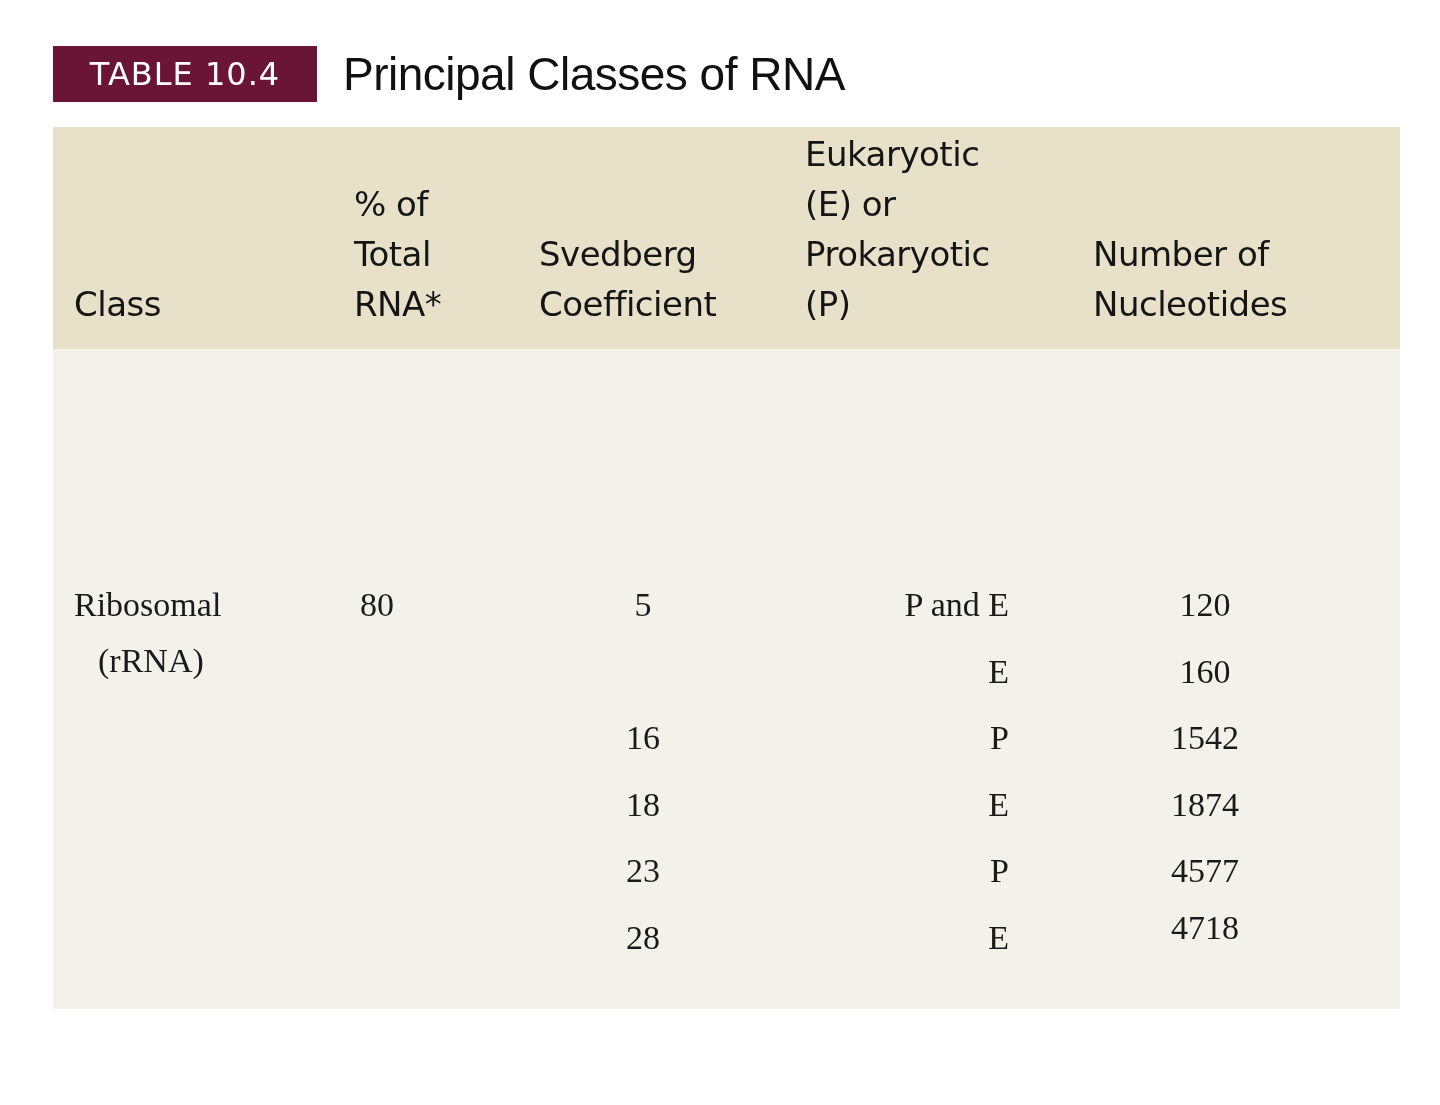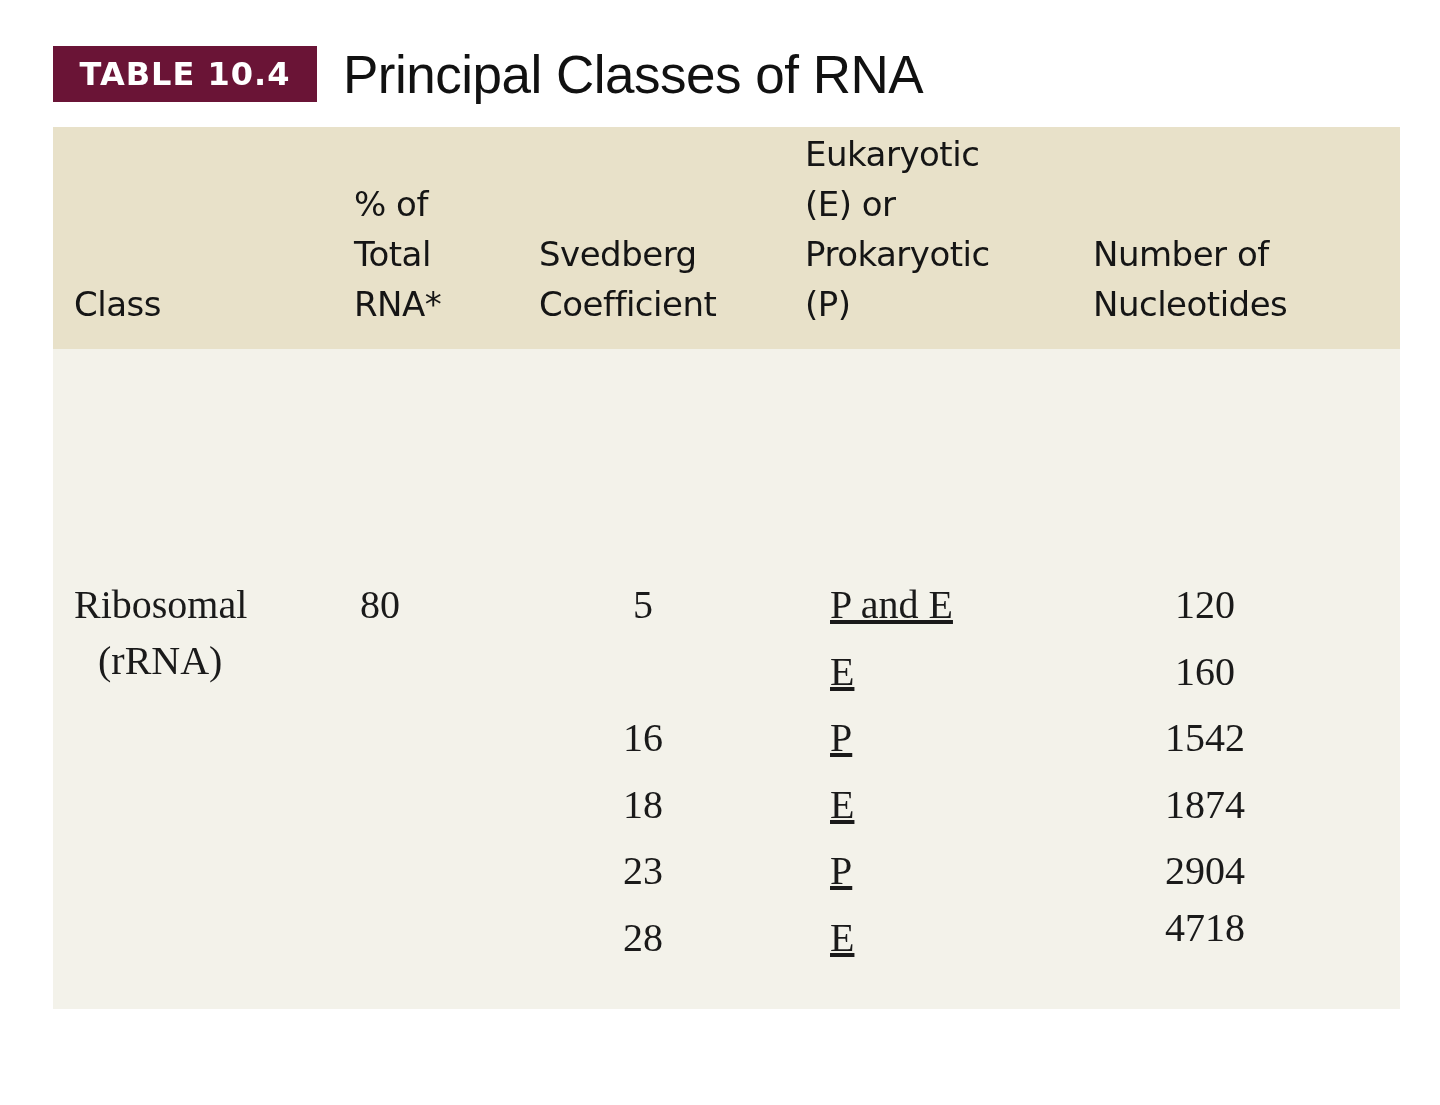--- a/index.html
+++ b/index.html
@@ -1,29 +1,29 @@
 <!DOCTYPE html>
 <html><head>
   <meta charset="utf-8">
   <style>
     html, body { margin: 0; padding: 0; background: #ffffff; }
     body { width: 1440px; height: 1105px; position: relative; overflow: hidden; }
     .caption { position: absolute; left: 53px; top: 46px; height: 56px; display: flex; align-items: center; }
-    .badge { background: #6a1436; color: #ffffff; font-family: "DejaVu Sans", sans-serif; font-weight: bold; font-size: 32px; letter-spacing: 1px; height: 56px; width: 264px; display: flex; align-items: center; justify-content: center; box-sizing: border-box; }
-    .title { font-family: "Liberation Sans", sans-serif; font-size: 53px; color: #111; margin-left: 26px; letter-spacing: -0.5px; }
+    .badge { background: #6a1436; color: #ffffff; font-family: "DejaVu Sans", sans-serif; font-weight: normal; font-size: 32px; letter-spacing: 1px; height: 56px; width: 264px; display: flex; align-items: center; justify-content: center; box-sizing: border-box; }
+    .title { font-family: "Liberation Sans", sans-serif; font-size: 46px; color: #111; margin-left: 26px; letter-spacing: -0.5px; }
     .table-wrap { position: absolute; left: 53px; top: 127px; width: 1347px; }
     .thead { background: #e8e1c9; height: 222px; position: relative; font-family: "DejaVu Sans", sans-serif; font-size: 34px; color: #151515; }
     .hcell { position: absolute; bottom: 20px; line-height: 50px; white-space: pre-line; letter-spacing: -0.5px; }
-    .tbody { background: #f3f2ea; height: 660px; position: relative; font-family: "Liberation Serif", serif; font-size: 40px; color: #1a1a1a; }
+    .tbody { background: #f3f2ea; height: 660px; position: relative; font-family: "Liberation Serif", serif; font-size: 34px; color: #1a1a1a; }
     .cell { position: absolute; line-height: 44px; }
     .c-class { left: 21px; }
     .c-class .sub { display: block; padding-left: 24px; margin-top: 12px; }
     .c-pct { width: 100px; left: 307px; text-align: left; }
     .c-sved { width: 160px; left: 510px; text-align: center; }
-    .c-ep { width: 200px; left: 777px; text-align: left; text-decoration: underline; }
+    .c-ep { width: 200px; left: 756px; text-align: right; }
     .c-nuc { width: 300px; left: 1002px; text-align: center; }
   </style>
 </head>
 <body>
 
 <div class="caption">
   <div class="badge">TABLE 10.4</div>
   <div class="title">Principal Classes of RNA</div>
 </div>
 
@@ -62,19 +62,19 @@
     <div class="cell c-sved" style="top:367px">16</div>
     <div class="cell c-ep" style="top:367px">P</div>
     <div class="cell c-nuc" style="top:367px">1542</div>
 
     <div class="cell c-sved" style="top:434px">18</div>
     <div class="cell c-ep" style="top:434px">E</div>
     <div class="cell c-nuc" style="top:434px">1874</div>
 
     <div class="cell c-sved" style="top:500px">23</div>
     <div class="cell c-ep" style="top:500px">P</div>
-    <div class="cell c-nuc" style="top:500px">2904</div>
+    <div class="cell c-nuc" style="top:500px">4577</div>
 
     <div class="cell c-sved" style="top:567px">28</div>
     <div class="cell c-ep" style="top:567px">E</div>
     <div class="cell c-nuc" style="top:557px">4718</div>
   </div>
 </div>
 
 </body></html>

